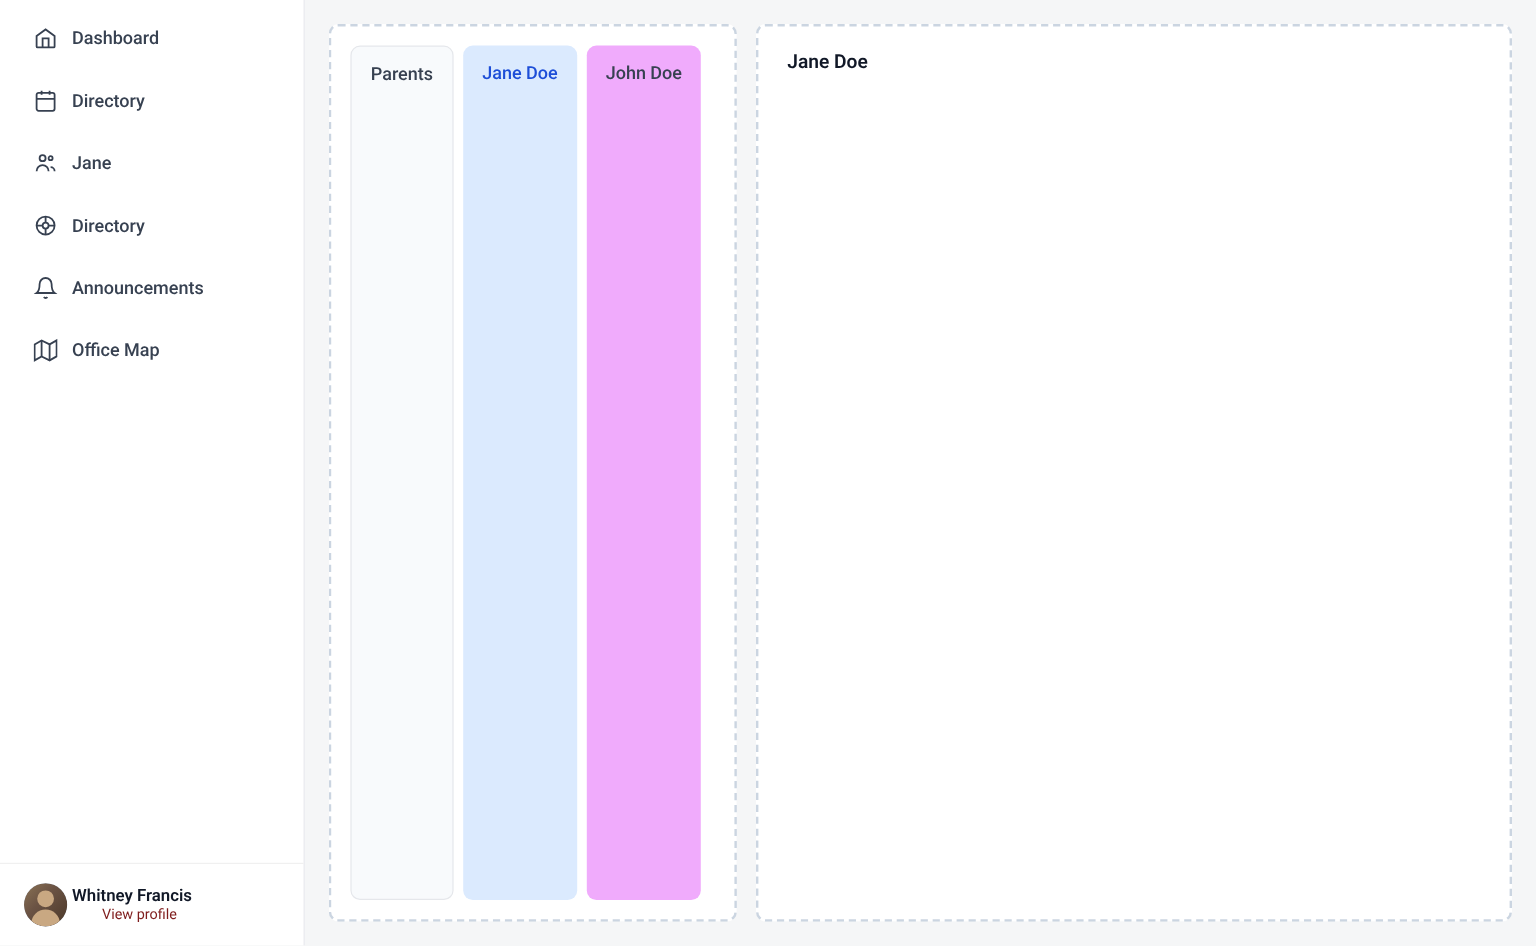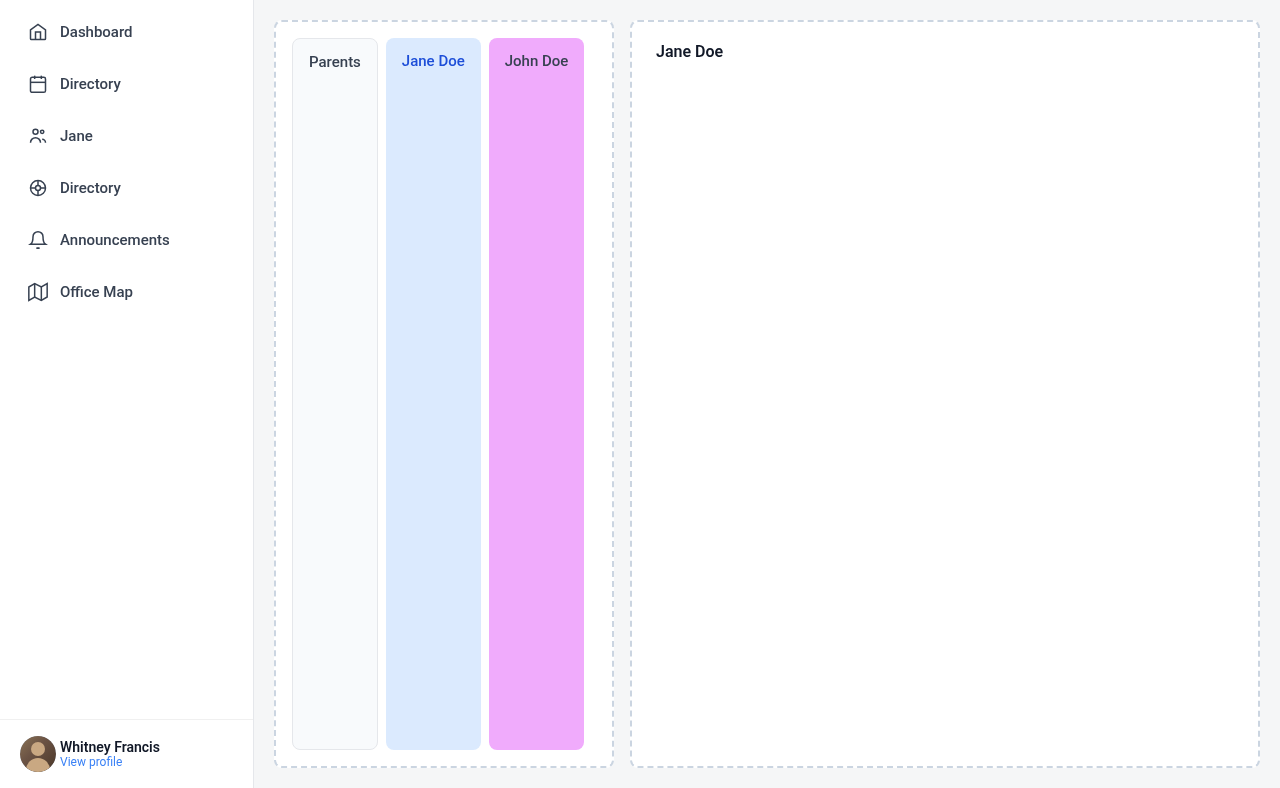--- a/index.html
+++ b/index.html
@@ -145,21 +145,22 @@
     }
 
     .footer-name {
       font-size: 14px;
       font-weight: 600;
       color: #111827;
     }
 
     .footer-link {
       font-size: 12px;
-      color: #3b82f6;
+      color: #7f1d1d;
+      margin-left: 25px;
     }
 
     
     .main-content {
       flex: 1;
       display: flex;
       padding: 20px;
       gap: 16px;
       background: #f5f6f7;
     }

